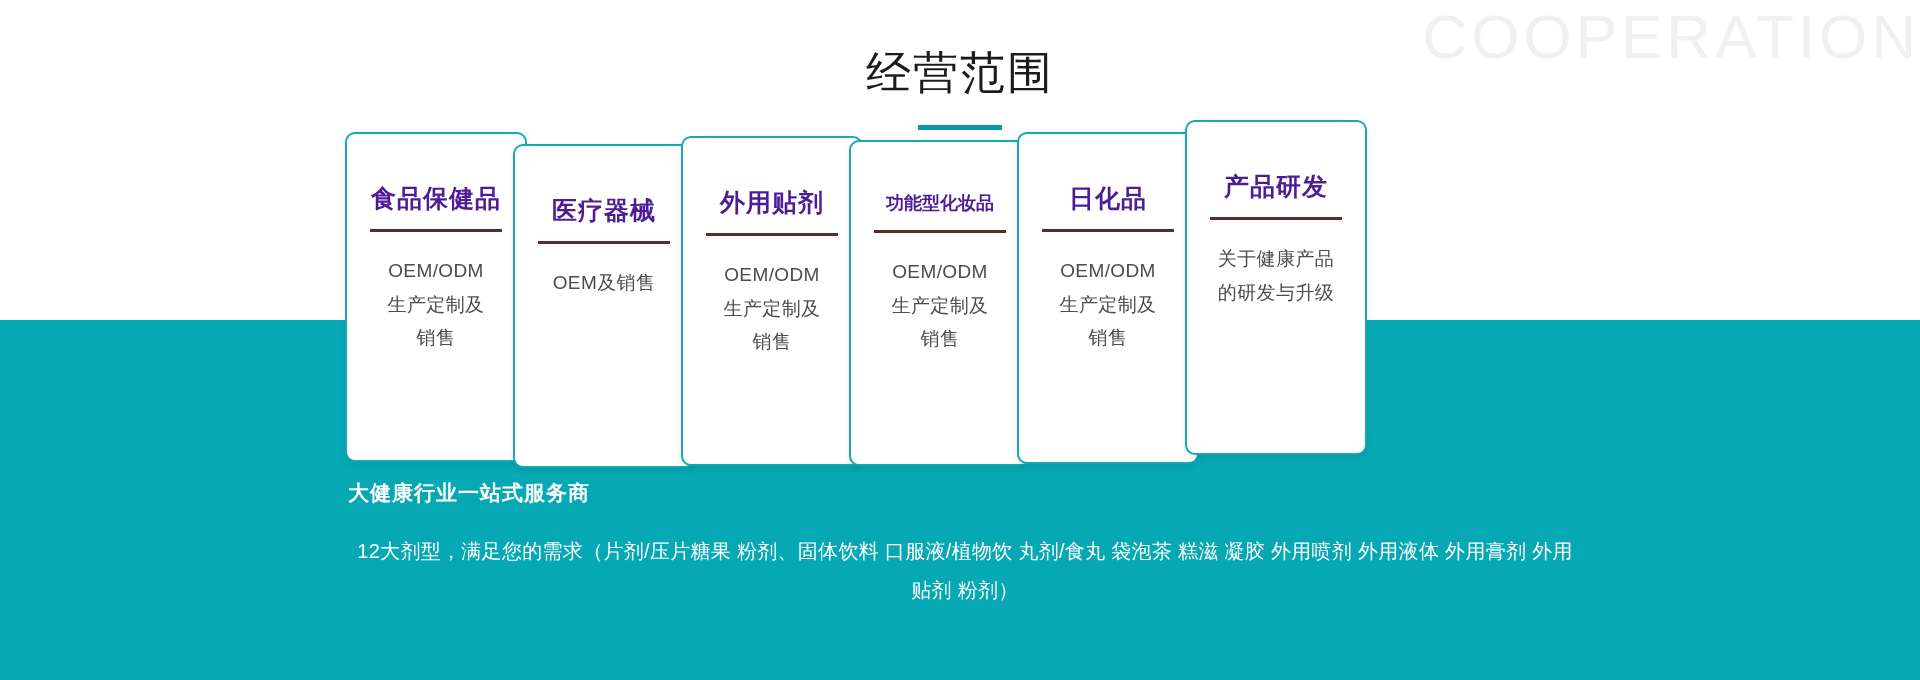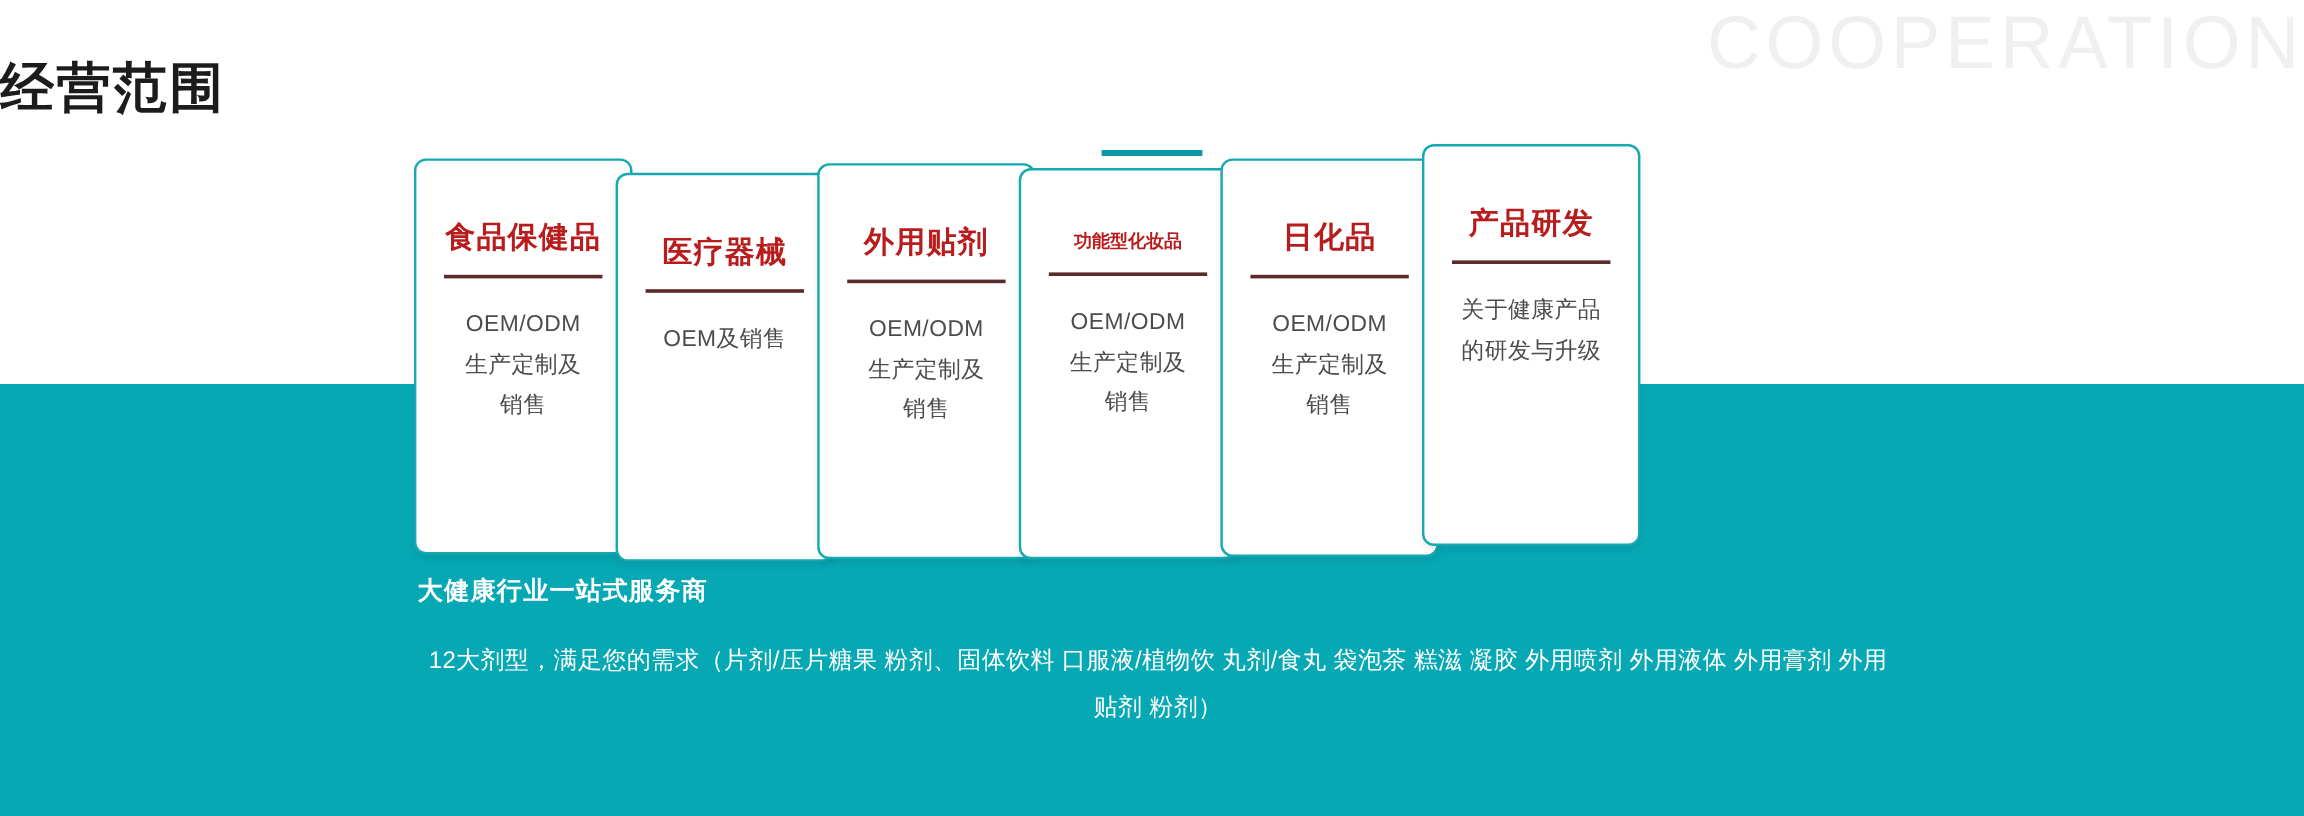--- a/index.html
+++ b/index.html
@@ -53,23 +53,23 @@
     letter-spacing: 4px;
     color: #f0f0f0;
     user-select: none;
     line-height: 1;
   }
   .title-cn {
     position: absolute;
     left: 0;
     top: 48px;
     width: 1920px;
-    text-align: left;
+    text-align: center;
     font-size: 45px;
-    font-weight: bold;
+    font-weight: normal;
     color: #1c1c1c;
     letter-spacing: 2px;
     line-height: 1.1;
   }
   .title-rule {
     position: absolute;
     left: 50%;
     top: 125px;
     transform: translateX(-50%);
     width: 84px;
@@ -90,30 +90,30 @@
     width: 182px;
     background: #ffffff;
     border: 2.5px solid #16a9b2;
     border-radius: 10px;
     box-sizing: border-box;
     box-shadow: 0 3px 6px rgba(0,0,0,0.07);
     text-align: center;
     padding: 0 10px;
   }
   .card-title {
-    color: #b91c1c;
+    color: #4c1d95;
     font-size: 25px;
     font-weight: bold;
     letter-spacing: 1px;
     line-height: 1;
     margin-top: 52px;
     white-space: nowrap;
   }
   .card-title.narrow {
-    font-size: 15px;
+    font-size: 18px;
     letter-spacing: 0;
   }
   .card-rule {
     width: 132px;
     height: 3px;
     background: #5a2b2b;
     margin: 18px auto 0 auto;
   }
   .card-body {
     margin-top: 22px;

